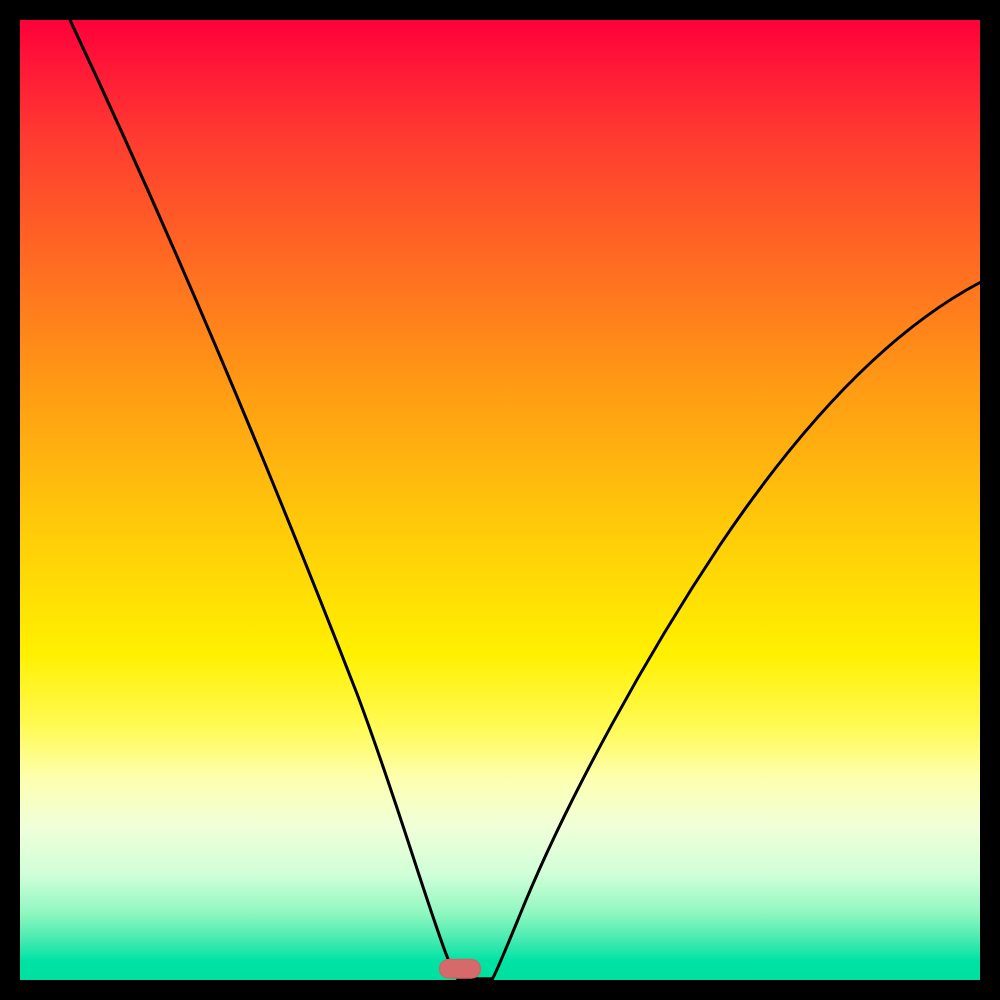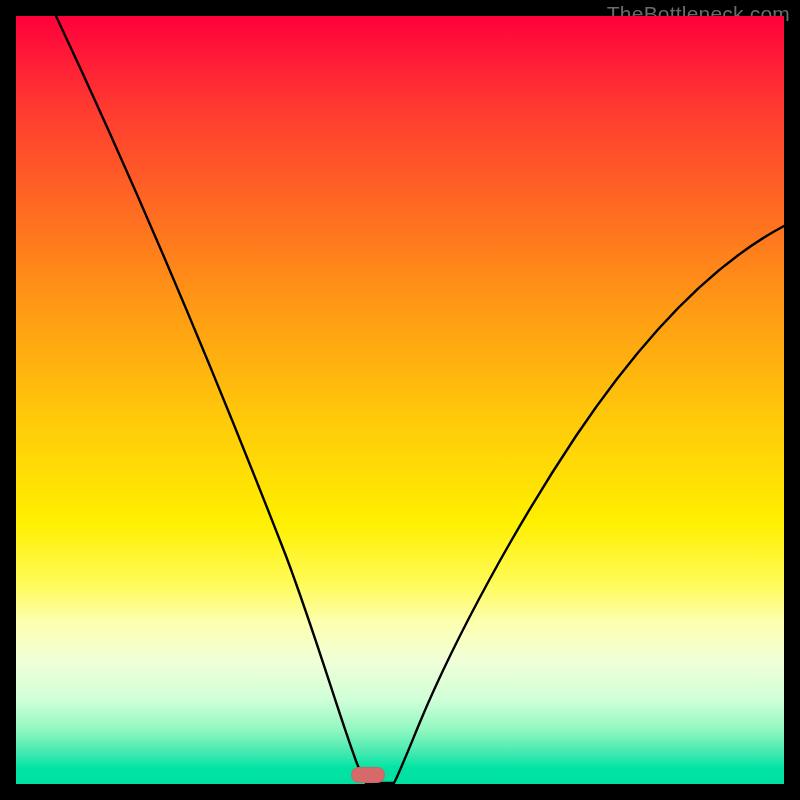--- a/index.html
+++ b/index.html
@@ -67,21 +67,20 @@
     font-size: 21px;
     letter-spacing: 0.2px;
     user-select: none;
   }
 </style>
 </head>
 <body>
 
 <div class="stage">
 
-  <div class="watermark">TheBottleneck.com</div>
 
   <div class="plot">
 
     <svg class="curve" viewBox="0 0 768 768" preserveAspectRatio="none">
       <path fill="none" stroke="#000000" stroke-width="2.4" stroke-linecap="round" stroke-linejoin="round" d="M 40 0 C 120 170, 200 360, 270 540 C 300 620, 320 690, 340 745 C 345 758, 348 764, 350 767 L 378 767 C 382 760, 390 740, 404 706 C 440 620, 500 510, 560 420 C 630 316, 700 246, 768 210"></path>
     </svg>
 
     <div class="dot" style="left:335px;top:751px;"></div>
 
   </div>

